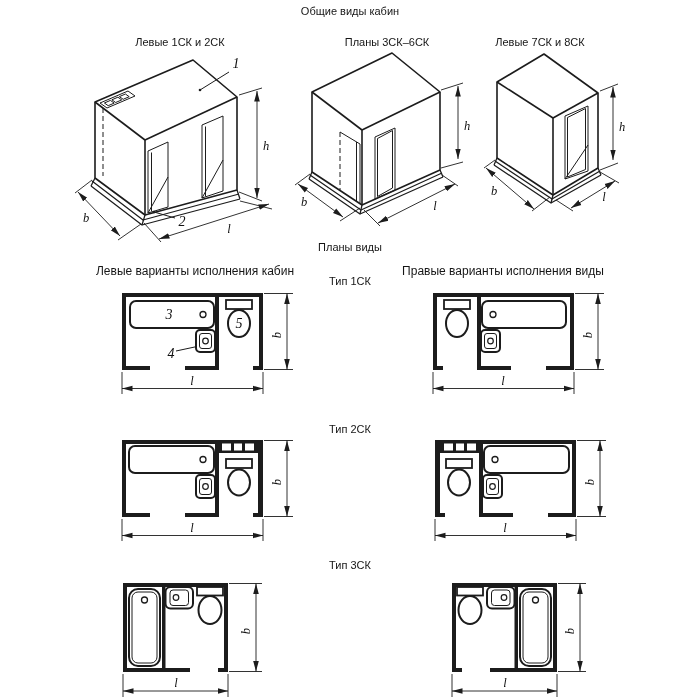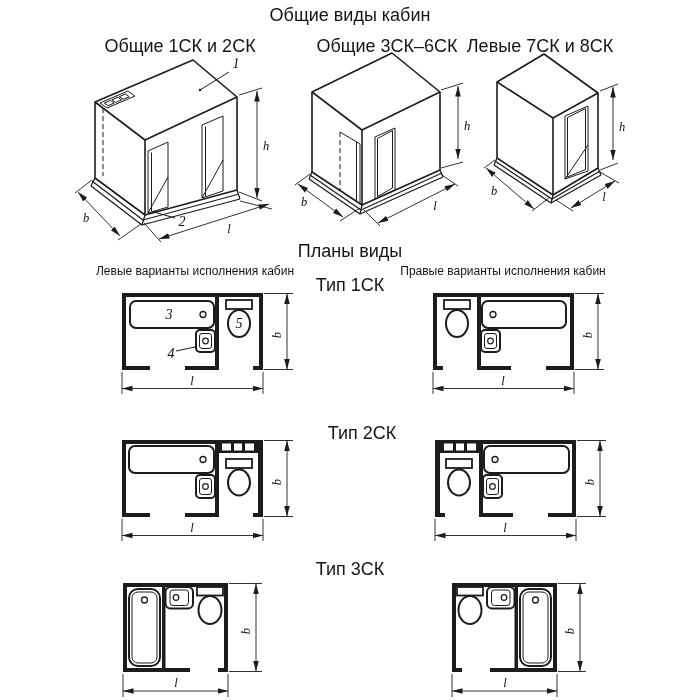--- a/index.html
+++ b/index.html
@@ -1,18 +1,18 @@
 <!DOCTYPE html>
 <html><head>
 <meta charset="utf-8">
 <style>
   html,body{margin:0;padding:0;background:#fff;}
   #sheet{position:relative;width:700px;height:700px;background:#ffffff;overflow:hidden;
          font-family:"Liberation Sans",sans-serif;color:#141414;}
-  .lbl{position:absolute;transform:translateX(-50%);white-space:nowrap;font-size:18px;color:#161616;}
+  .lbl{position:absolute;transform:translateX(-50%);white-space:nowrap;font-size:11px;color:#161616;}
   .lbl.small{font-size:12px;}
   svg.draw{position:absolute;overflow:visible;}
   .edge{stroke:#1c1c1c;stroke-width:1.6;fill:none;stroke-linejoin:round;}
   .edge .face{fill:#ffffff;}
   .mid{stroke:#1c1c1c;stroke-width:1.25;fill:none;stroke-linejoin:round;}
   .thin{stroke:#1c1c1c;stroke-width:1;fill:none;}
   .dash{stroke:#1c1c1c;stroke-width:1;fill:none;stroke-dasharray:5,3;}
   .dim line, line.dim{stroke:#1c1c1c;stroke-width:0.9;fill:none;}
   .m2{marker-start:url(#arr);marker-end:url(#arr);}
   .dlab{font:italic 12.5px "Liberation Serif",serif;fill:#111;text-anchor:middle;}
@@ -109,28 +109,28 @@
         </g>
         <g>
           <rect class="fx" x="85" y="9" width="26" height="8.5" stroke-width="1.8"></rect>
           <ellipse class="fx" cx="98" cy="32" rx="11.5" ry="14" stroke-width="2"></ellipse>
         </g>
       </g>
     </defs>
   </svg>
 
   <div class="lbl" style="left:350px;top:5px">Общие виды кабин</div>
-  <div class="lbl" style="left:180px;top:36px">Общие 1СК и 2СК</div>
-  <div class="lbl" style="left:387px;top:36px">Общие 3СК–6СК</div>
+  <div class="lbl" style="left:180px;top:36px">Левые 1СК и 2СК</div>
+  <div class="lbl" style="left:387px;top:36px">Планы 3СК–6СК</div>
   <div class="lbl" style="left:540px;top:36px">Левые 7СК и 8СК</div>
   <div class="lbl" style="left:350px;top:241px">Планы виды</div>
   <div class="lbl small" style="left:195px;top:264px">Левые варианты исполнения кабин</div>
-  <div class="lbl small" style="left:503px;top:264px">Правые варианты исполнения кабин</div>
+  <div class="lbl small" style="left:503px;top:264px">Правые варианты исполнения виды</div>
   <div class="lbl" style="left:350px;top:275px">Тип 1СК</div>
-  <div class="lbl" style="left:362px;top:423px">Тип 2СК</div>
+  <div class="lbl" style="left:350px;top:423px">Тип 2СК</div>
   <div class="lbl" style="left:350px;top:559px">Тип 3СК</div>
 
   <svg class="draw" style="left:62px;top:55px" width="225" height="195" viewBox="0 0 225 195">
     <g class="edge">
       <polygon class="face" points="33,47 131,5 175,42 175,135 83,160 33,123"></polygon>
       <line x1="33" y1="47" x2="83" y2="85"></line>
       <line x1="83" y1="85" x2="175" y2="42"></line>
       <line x1="83" y1="85" x2="83" y2="160"></line>
     </g>
     <g class="mid">

